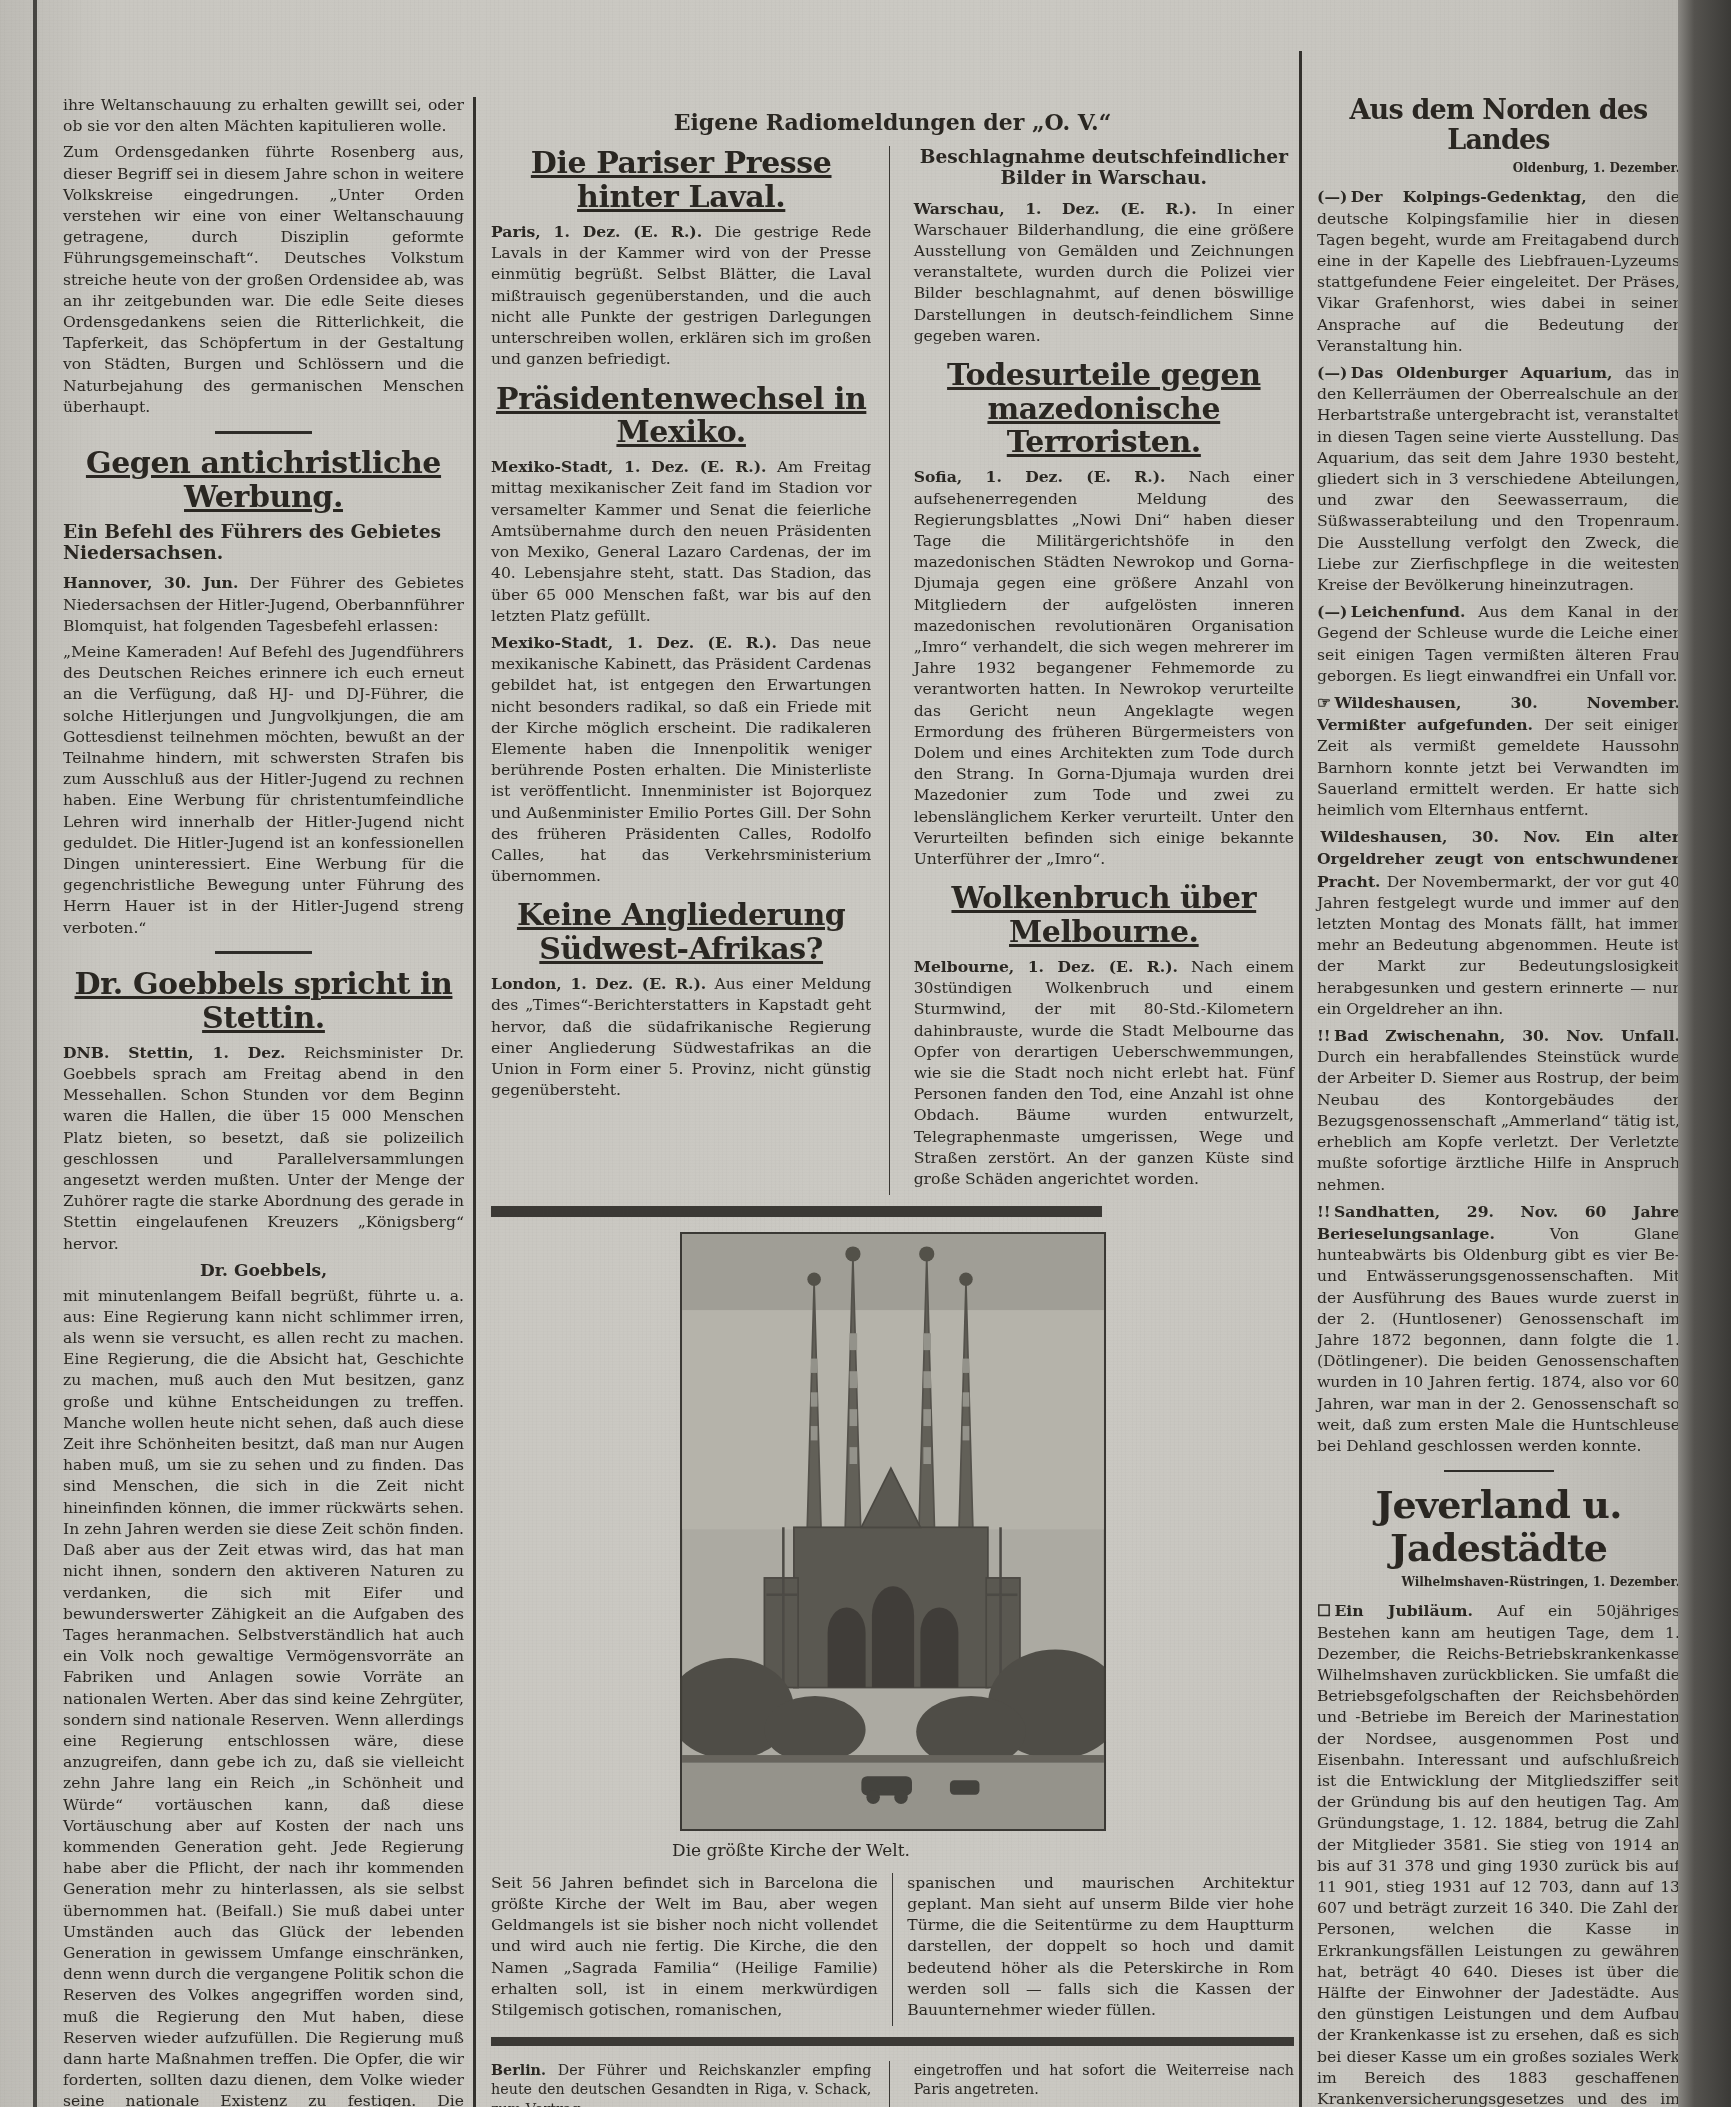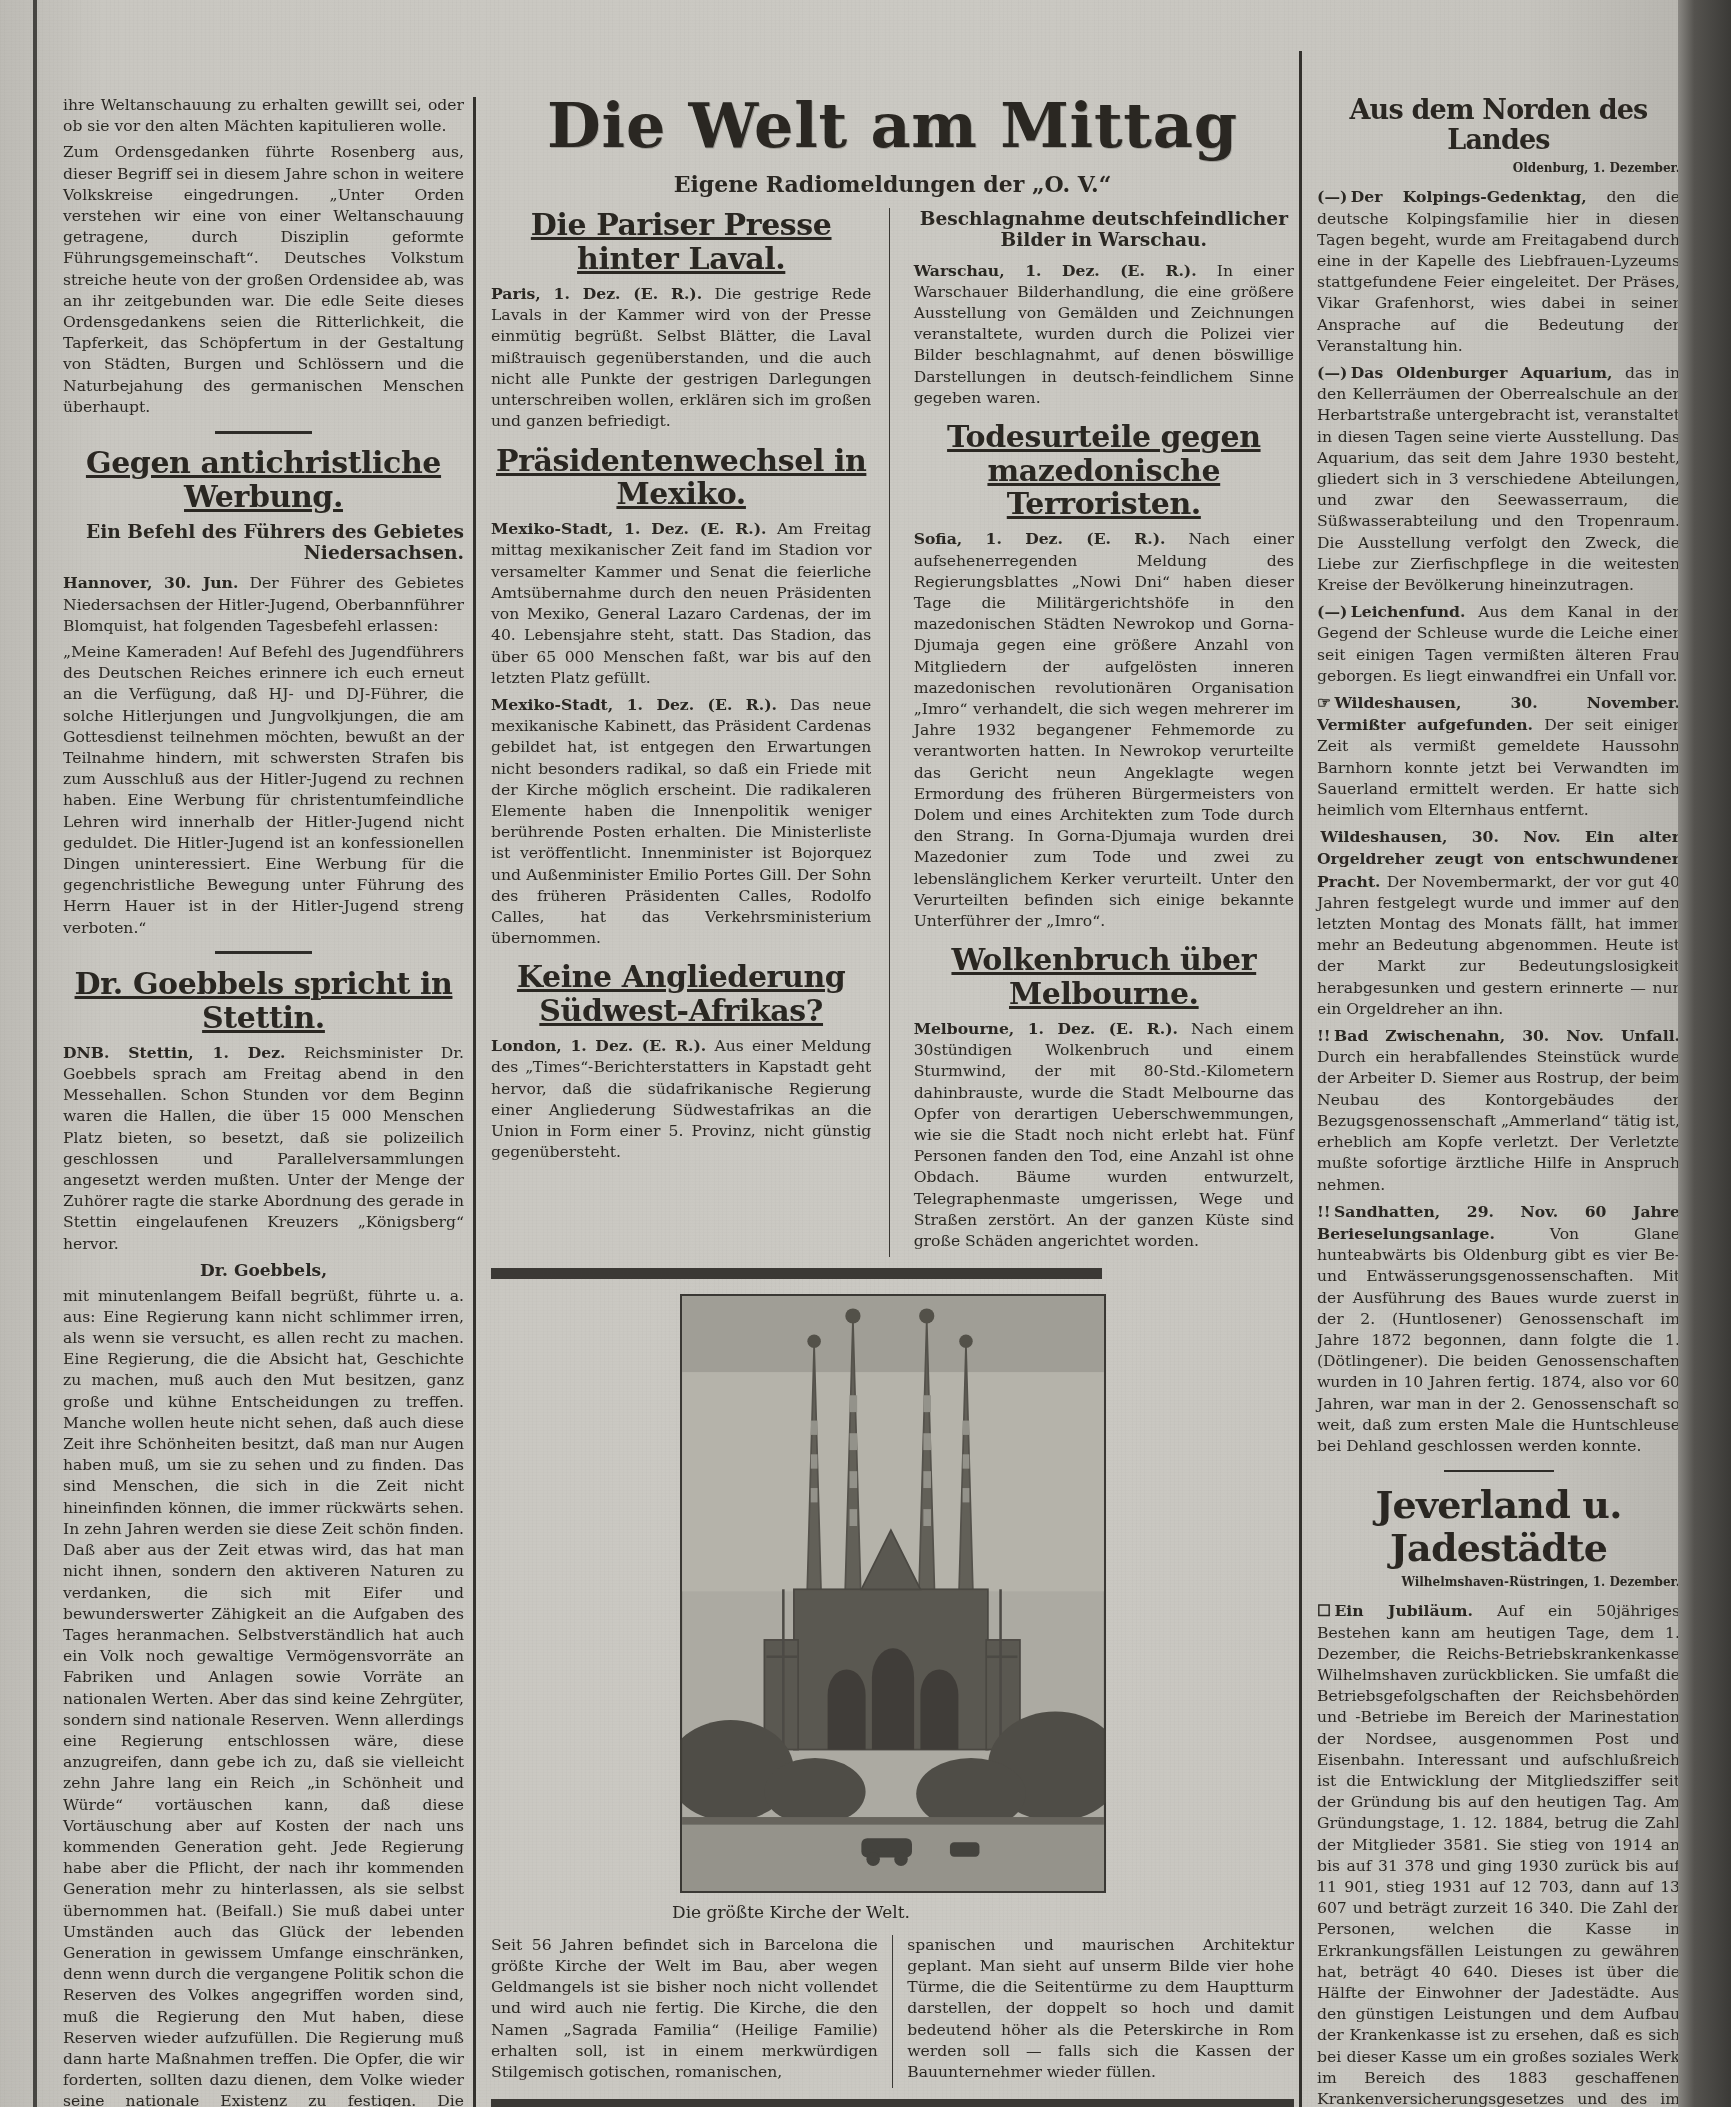--- a/index.html
+++ b/index.html
@@ -52,39 +52,38 @@
 
   <div class="col" style="left:63px;width:401px;">
     <article>
       <p class="b">ihre Weltanschauung zu erhalten gewillt sei, oder ob sie vor den alten Mächten kapitulieren wolle.</p>
       <p class="b">Zum Ordensgedanken führte Rosenberg aus, dieser Begriff sei in diesem Jahre schon in weitere Volkskreise eingedrungen. „Unter Orden verstehen wir eine von einer Weltanschauung getragene, durch Disziplin geformte Führungsgemeinschaft“. Deutsches Volkstum streiche heute von der großen Ordensidee ab, was an ihr zeitgebunden war. Die edle Seite dieses Ordensgedankens seien die Ritterlichkeit, die Tapferkeit, das Schöpfertum in der Gestaltung von Städten, Burgen und Schlössern und die Naturbejahung des germanischen Menschen überhaupt.</p>
     </article>
     <div class="divider"></div>
 
     <article>
       <h2 class="h-art">Gegen antichristliche Werbung.</h2>
-      <h3 class="h-sub" style="text-align:right;margin-top:0;">Ein Befehl des Führers des Gebietes Niedersachsen.</h3>
+      <h3 class="h-sub" style="text-align:left;margin-top:0;">Ein Befehl des Führers des Gebietes Niedersachsen.</h3>
       <p class="b"><span class="lead">Hannover, 30. Jun.</span> <span>Der Führer des Gebietes Niedersachsen der Hitler-Jugend, Oberbannführer Blomquist, hat folgenden Tagesbefehl erlassen:</span></p>
       <p class="b">„Meine Kameraden! Auf Befehl des Jugendführers des Deutschen Reiches erinnere ich euch erneut an die Verfügung, daß HJ- und DJ-Führer, die solche Hitlerjungen und Jungvolkjungen, die am Gottesdienst teilnehmen möchten, bewußt an der Teilnahme hindern, mit schwersten Strafen bis zum Ausschluß aus der Hitler-Jugend zu rechnen haben. Eine Werbung für christentumfeindliche Lehren wird innerhalb der Hitler-Jugend nicht geduldet. Die Hitler-Jugend ist an konfessionellen Dingen uninteressiert. Eine Werbung für die gegenchristliche Bewegung unter Führung des Herrn Hauer ist in der Hitler-Jugend streng verboten.“</p>
     </article>
     <div class="divider"></div>
 
     <article>
       <h2 class="h-art">Dr. Goebbels spricht in Stettin.</h2>
       <p class="b"><span class="lead">DNB. Stettin, 1. Dez.</span> <span>Reichsminister Dr. Goebbels sprach am Freitag abend in den Messehallen. Schon Stunden vor dem Beginn waren die Hallen, die über 15 000 Menschen Platz bieten, so besetzt, daß sie polizeilich geschlossen und Parallelversammlungen angesetzt werden mußten. Unter der Menge der Zuhörer ragte die starke Abordnung des gerade in Stettin eingelaufenen Kreuzers „Königsberg“ hervor.</span></p>
       <div class="centerline">Dr. Goebbels,</div>
       <p class="b">mit minutenlangem Beifall begrüßt, führte u. a. aus: Eine Regierung kann nicht schlimmer irren, als wenn sie versucht, es allen recht zu machen. Eine Regierung, die die Absicht hat, Geschichte zu machen, muß auch den Mut besitzen, ganz große und kühne Entscheidungen zu treffen. Manche wollen heute nicht sehen, daß auch diese Zeit ihre Schönheiten besitzt, daß man nur Augen haben muß, um sie zu sehen und zu finden. Das sind Menschen, die sich in die Zeit nicht hineinfinden können, die immer rückwärts sehen. In zehn Jahren werden sie diese Zeit schön finden. Daß aber aus der Zeit etwas wird, das hat man nicht ihnen, sondern den aktiveren Naturen zu verdanken, die sich mit Eifer und bewunderswerter Zähigkeit an die Aufgaben des Tages heranmachen. Selbstverständlich hat auch ein Volk noch gewaltige Vermögensvorräte an Fabriken und Anlagen sowie Vorräte an nationalen Werten. Aber das sind keine Zehrgüter, sondern sind nationale Reserven. Wenn allerdings eine Regierung entschlossen wäre, diese anzugreifen, dann gebe ich zu, daß sie vielleicht zehn Jahre lang ein Reich „in Schönheit und Würde“ vortäuschen kann, daß diese Vortäuschung aber auf Kosten der nach uns kommenden Generation geht. Jede Regierung habe aber die Pflicht, der nach ihr kommenden Generation mehr zu hinterlassen, als sie selbst übernommen hat. (Beifall.) Sie muß dabei unter Umständen auch das Glück der lebenden Generation in gewissem Umfange einschränken, denn wenn durch die vergangene Politik schon die Reserven des Volkes angegriffen worden sind, muß die Regierung den Mut haben, diese Reserven wieder aufzufüllen. Die Regierung muß dann harte Maßnahmen treffen. Die Opfer, die wir forderten, sollten dazu dienen, dem Volke wieder seine nationale Existenz zu festigen. Die Regierung kann nur so viel Sorge dem Volke entgegenbringen, als das Volk ihr an Vertrauen entgegenbringt. (Lebhafter Beifall.)</p>
     </article>
 
   </div>
 
   <div class="col" style="left:491px;width:803px;">
 
     <header class="masthead">
-      <div class="title">Die Welt am Mittag</div>
       <div class="subtitle">Eigene Radiomeldungen der „O. V.“</div>
     </header>
 
     <div class="mid-row">
       <div class="mid-colA">
         <article>
           <h2 class="h-art" style="margin-top:0;">Die Pariser Presse hinter Laval.</h2>
           <p class="b"><span class="lead">Paris, 1. Dez. (E. R.).</span> <span>Die gestrige Rede Lavals in der Kammer wird von der Presse einmütig begrüßt. Selbst Blätter, die Laval mißtrauisch gegenüberstanden, und die auch nicht alle Punkte der gestrigen Darlegungen unterschreiben wollen, erklären sich im großen und ganzen befriedigt.</span></p>
         </article>
         <article>

